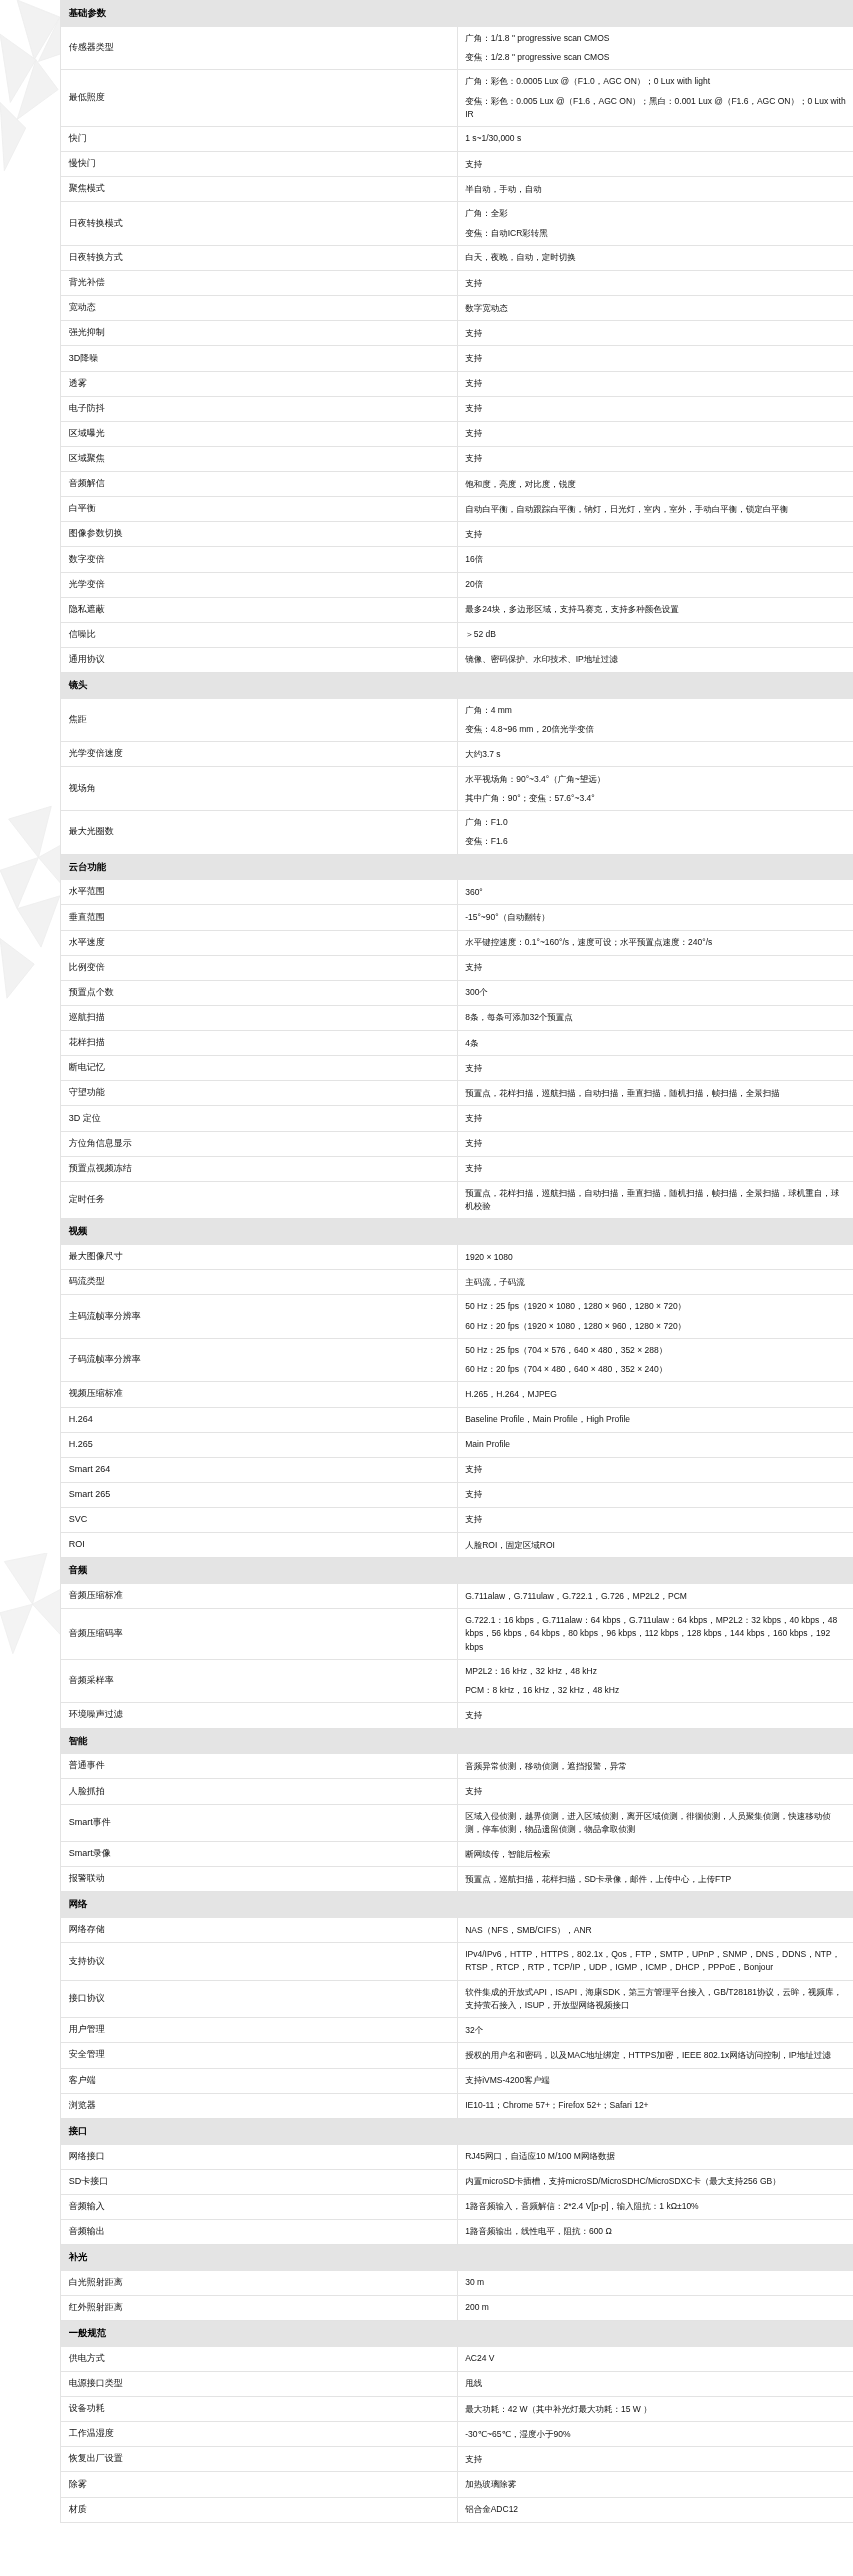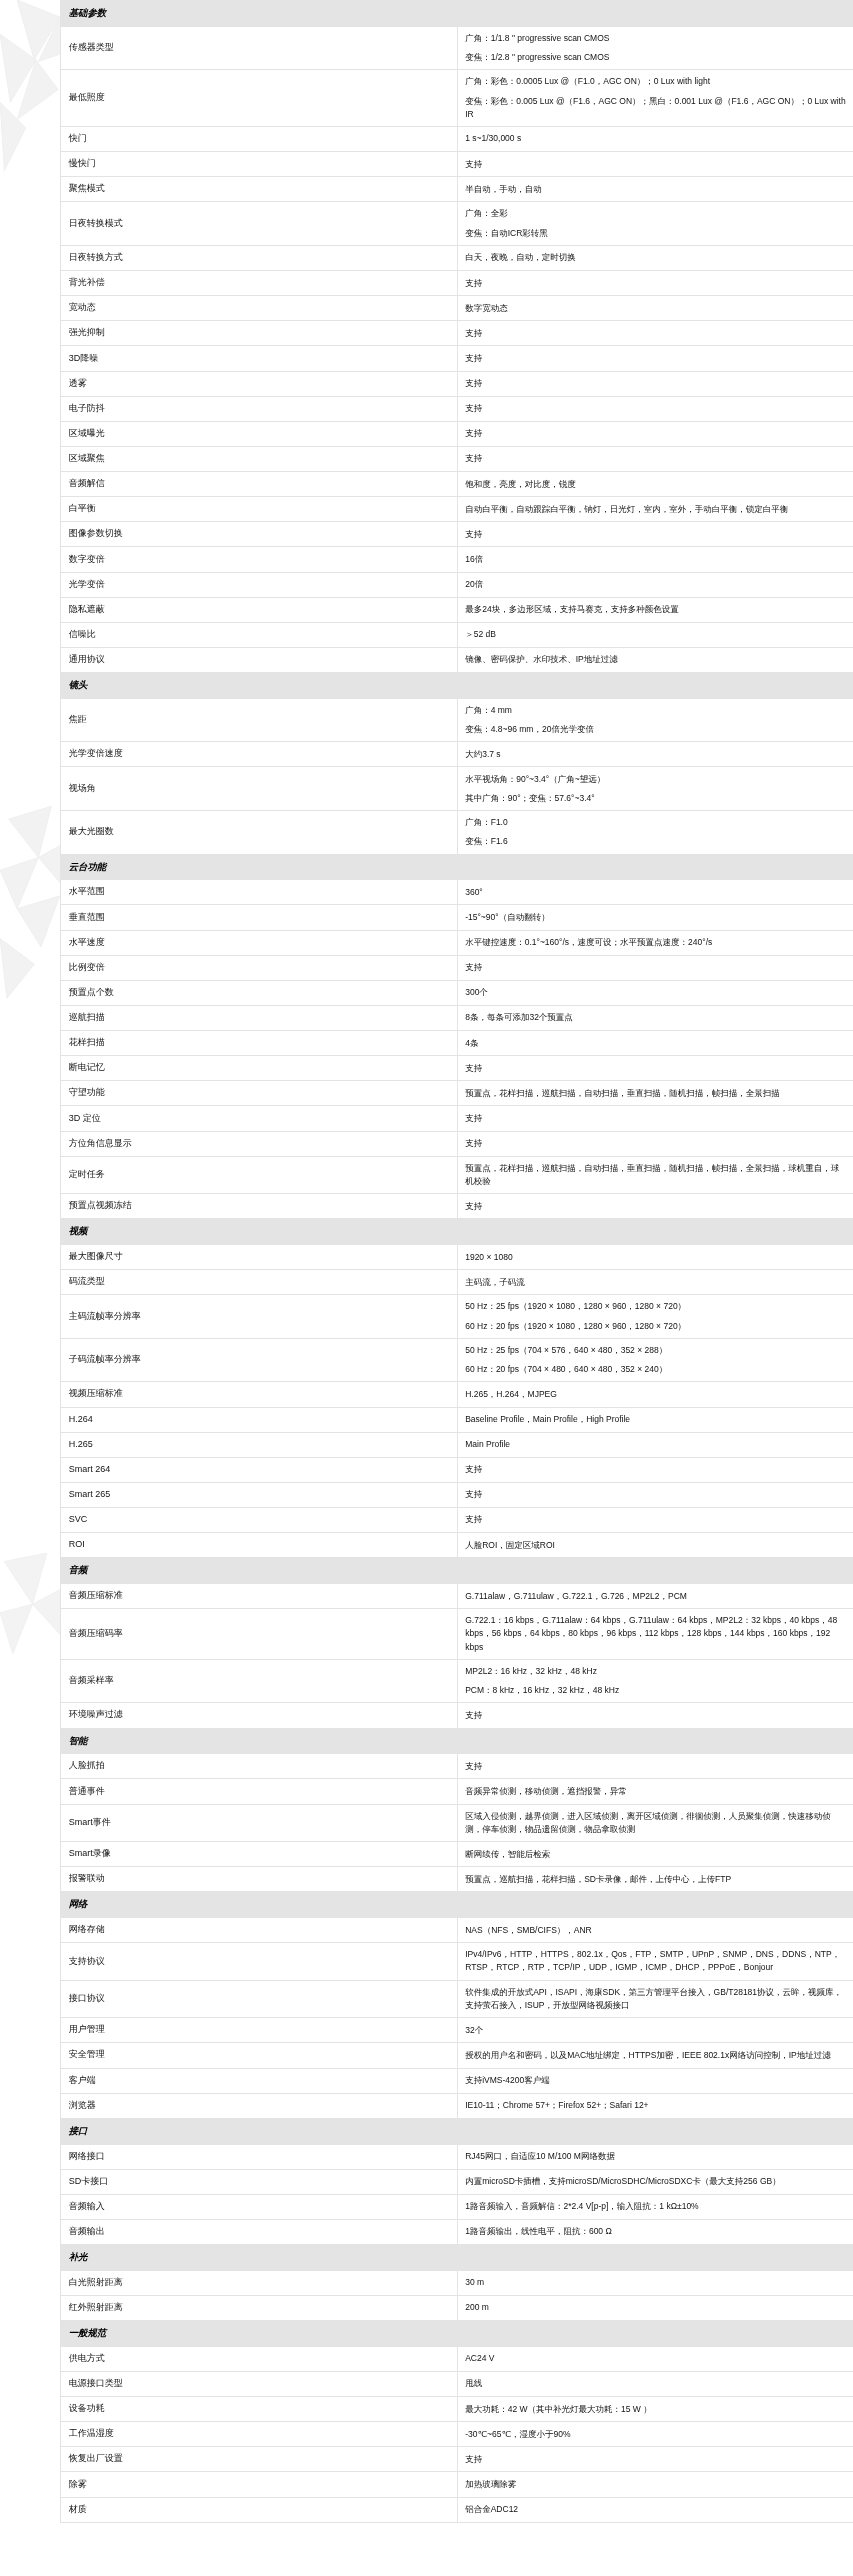--- a/index.html
+++ b/index.html
@@ -42,21 +42,20 @@
     line-height: 1.55;
     word-break: break-word;
   }
   .section-head td {
     background: #e4e4e4;
     border: 0.9px solid #e4e4e4;
     font-weight: bold;
     font-size: 9.4px;
     padding: 5.1px 6.8px 5.1px 7.7px;
     color: #000;
-    font-style: italic;
   }
   td.k {
     width: 130px;
     background: #fff;
     color: #111;
     font-size: 9px;
   }
   td.v {
     background: #fff;
     color: #111;
@@ -333,29 +332,29 @@
           <span class="line">支持</span>
         </td>
       </tr>
       <tr>
         <td class="k">方位角信息显示</td>
         <td class="v">
           <span class="line">支持</span>
         </td>
       </tr>
       <tr>
+        <td class="k">预置点视频冻结</td>
+        <td class="v">
+          <span class="line">支持</span>
+        </td>
+      </tr>
+      <tr>
         <td class="k">定时任务</td>
         <td class="v">
           <span class="line">预置点，花样扫描，巡航扫描，自动扫描，垂直扫描，随机扫描，帧扫描，全景扫描，球机重自，球机校验</span>
-        </td>
-      </tr>
-      <tr>
-        <td class="k">预置点视频冻结</td>
-        <td class="v">
-          <span class="line">支持</span>
         </td>
       </tr>
       <tr class="section-head">
         <td colspan="2">视频</td>
       </tr>
       <tr>
         <td class="k">最大图像尺寸</td>
         <td class="v">
           <span class="line">1920 × 1080</span>
         </td>
@@ -447,29 +446,29 @@
       <tr>
         <td class="k">环境噪声过滤</td>
         <td class="v">
           <span class="line">支持</span>
         </td>
       </tr>
       <tr class="section-head">
         <td colspan="2">智能</td>
       </tr>
       <tr>
+        <td class="k">普通事件</td>
+        <td class="v">
+          <span class="line">音频异常侦测，移动侦测，遮挡报警，异常</span>
+        </td>
+      </tr>
+      <tr>
         <td class="k">人脸抓拍</td>
         <td class="v">
           <span class="line">支持</span>
-        </td>
-      </tr>
-      <tr>
-        <td class="k">普通事件</td>
-        <td class="v">
-          <span class="line">音频异常侦测，移动侦测，遮挡报警，异常</span>
         </td>
       </tr>
       <tr>
         <td class="k">Smart事件</td>
         <td class="v">
           <span class="line">区域入侵侦测，越界侦测，进入区域侦测，离开区域侦测，徘徊侦测，人员聚集侦测，快速移动侦测，停车侦测，物品遗留侦测，物品拿取侦测</span>
         </td>
       </tr>
       <tr>
         <td class="k">Smart录像</td>

